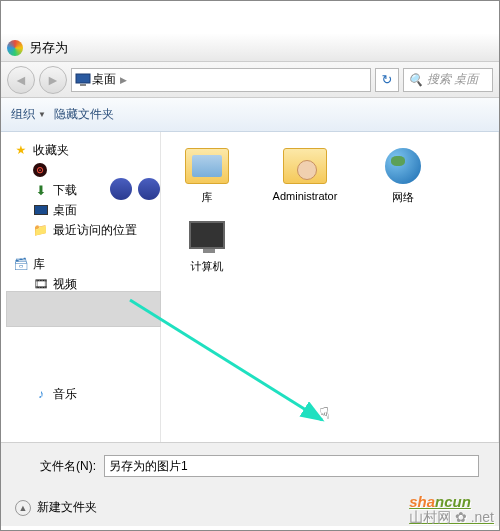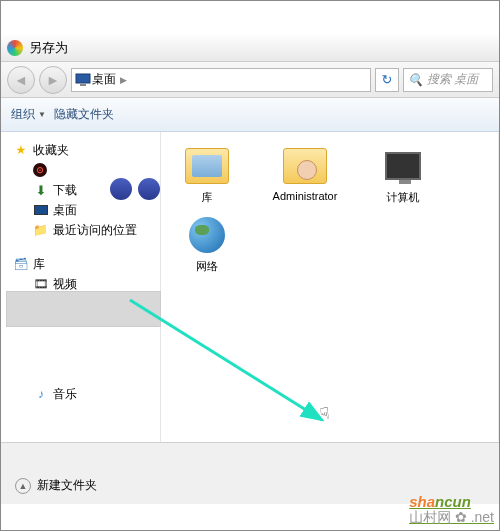--- a/index.html
+++ b/index.html
@@ -146,35 +146,41 @@
         <span>库</span>
       </div>
       <div class="item">
         <div class="big-icon">
             <div class="folder-big user"></div>
           </div>
         <span>Administrator</span>
       </div>
       <div class="item">
         <div class="big-icon">
+            <div class="globe"></div>
+          </div>
+        <span>网络</span>
+      </div>
+      <div class="item">
+        <div class="big-icon">
             <div class="computer-mon"></div>
           </div>
         <span>计算机</span>
       </div>
-      <div class="item">
-        <div class="big-icon">
-            <div class="globe"></div>
-          </div>
-        <span>网络</span>
-      </div>
     </div>
     <div class="vr"></div>
   </div>
 
   <div class="bottom-bar">
+    <div class="field-row">
+      <span class="field-label">文件名(N):</span>
+      <div class="field-input selected">
+        <span>另存为的图片1</span>
+      </div>
+    </div>
   </div>
 
   <div class="hide-folders">
     <span class="hide-arrow">▲</span>
     <span>新建文件夹</span>
   </div>
 </div>
 
 <div class="gray-obscure"></div>
 

